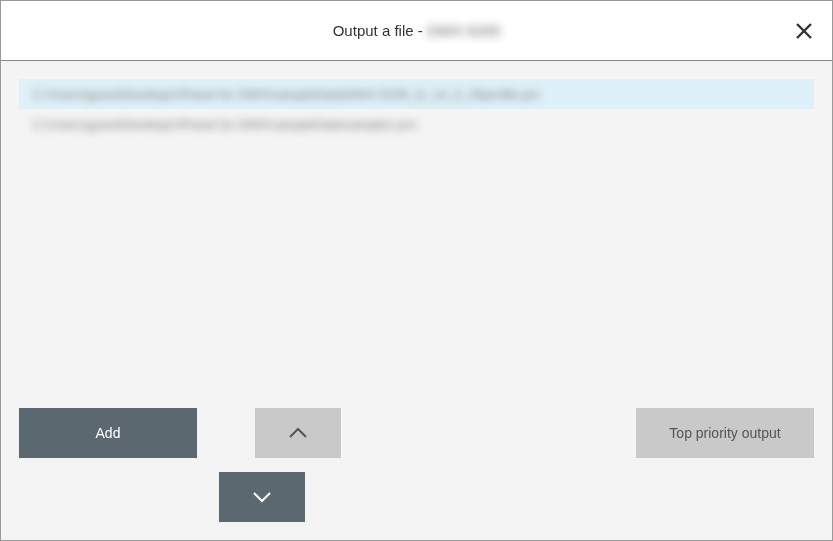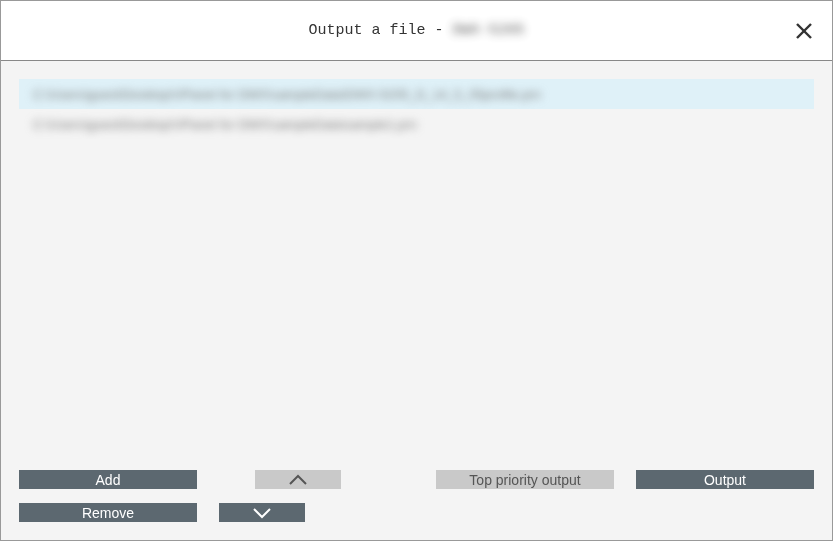--- a/index.html
+++ b/index.html
@@ -1,32 +1,32 @@
 <!DOCTYPE html>
 <html><head>
 <meta charset="utf-8">
 <style>
   * { box-sizing: border-box; margin: 0; padding: 0; }
   html, body { width: 833px; height: 541px; font-family: "Segoe UI", Arial, sans-serif; background: #fff; }
   .window { width: 833px; height: 541px; border: 1px solid #999; background: #fff; display: flex; flex-direction: column; }
-  .titlebar { height: 60px; border-bottom: 1px solid #888; display: flex; align-items: center; justify-content: center; position: relative; font-family: Liberation Mono, monospace; }
+  .titlebar { height: 60px; border-bottom: 1px solid #888; display: flex; align-items: center; justify-content: center; position: relative; }
   .titlebar .title { font-size: 15px; color: #333; }
   .titlebar .title .suffix { filter: blur(4px); opacity: .8; }
   .close-btn { position: absolute; right: 14px; top: 50%; transform: translateY(-50%); width: 28px; height: 28px; display: flex; align-items: center; justify-content: center; cursor: pointer; }
   .close-btn svg { width: 20px; height: 20px; }
   .body { flex: 1; background: #f4f4f4; display: flex; flex-direction: column; }
   .list-area { flex: 1; padding: 18px 18px 0 18px; }
   .list { background: #f4f4f4; }
   .list-item { padding: 8px 10px 8px 14px; font-size: 13px; color: #444; height: 30px; display: flex; align-items: center; white-space: nowrap; overflow: hidden; }
   .list-item.selected { background: #dff1f8; }
   .list-item span { filter: blur(4px); color: #777; }
   .footer { padding: 16px 18px 18px 18px; display: flex; gap: 22px; }
   .col { display: flex; flex-direction: column; gap: 14px; }
   .spacer { flex: 1; }
-  .btn { height: 19px; border: none; font-size: 14px; cursor: pointer; display: flex; align-items: center; justify-content: center; }
+  .btn { height: 50px; border: none; font-size: 14px; cursor: pointer; display: flex; align-items: center; justify-content: center; }
   .btn.dark { background: #5c6870; color: #fff; }
   .btn.light { background: #c9c9c9; color: #555; margin-left: 36px; }
   .btn.w-main { width: 178px; }
   .btn.w-arrow { width: 86px; }
   .btn svg { width: 22px; height: 14px; }
   .btn:disabled { cursor: default; }
 </style>
 </head>
 <body>
 
@@ -52,37 +52,33 @@
         </div>
         <div class="list-item">
           <span>C:\Users\guest\Desktop\VPanel for DWX\sampleData\sample1.prn</span>
         </div>
       </div>
     </div>
 
     <div class="footer">
       <div class="col">
         <button class="btn dark w-main">Add</button>
-        <button class="btn dark w-main">Remove</button>
       </div>
       <div class="col">
         <button class="btn light w-arrow">
           <svg viewBox="0 0 22 14">
             <polyline points="3,11 11,3 19,11" fill="none" stroke="#555" stroke-width="2"></polyline>
           </svg>
         </button>
         <button class="btn dark w-arrow">
           <svg viewBox="0 0 22 14">
             <polyline points="3,3 11,11 19,3" fill="none" stroke="#fff" stroke-width="2"></polyline>
           </svg>
         </button>
       </div>
       <div class="spacer"></div>
       <div class="col">
         <button class="btn light w-main">Top priority output</button>
       </div>
-      <div class="col">
-        <button class="btn dark w-main">Output</button>
-      </div>
     </div>
   </div>
 
 </div>
 
 </body></html>

